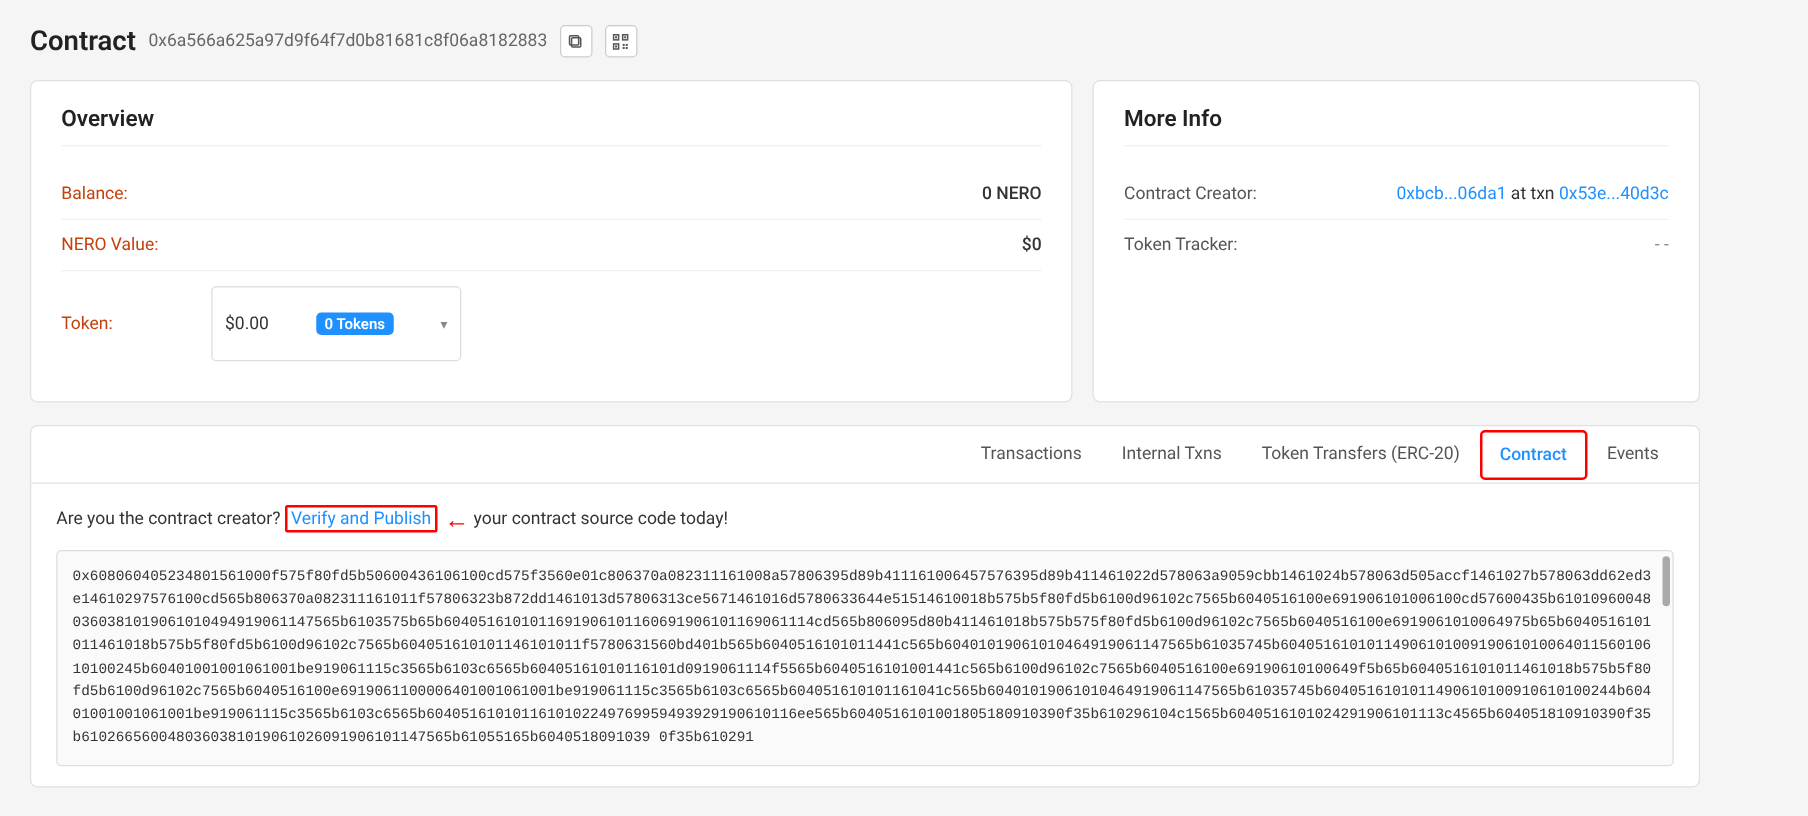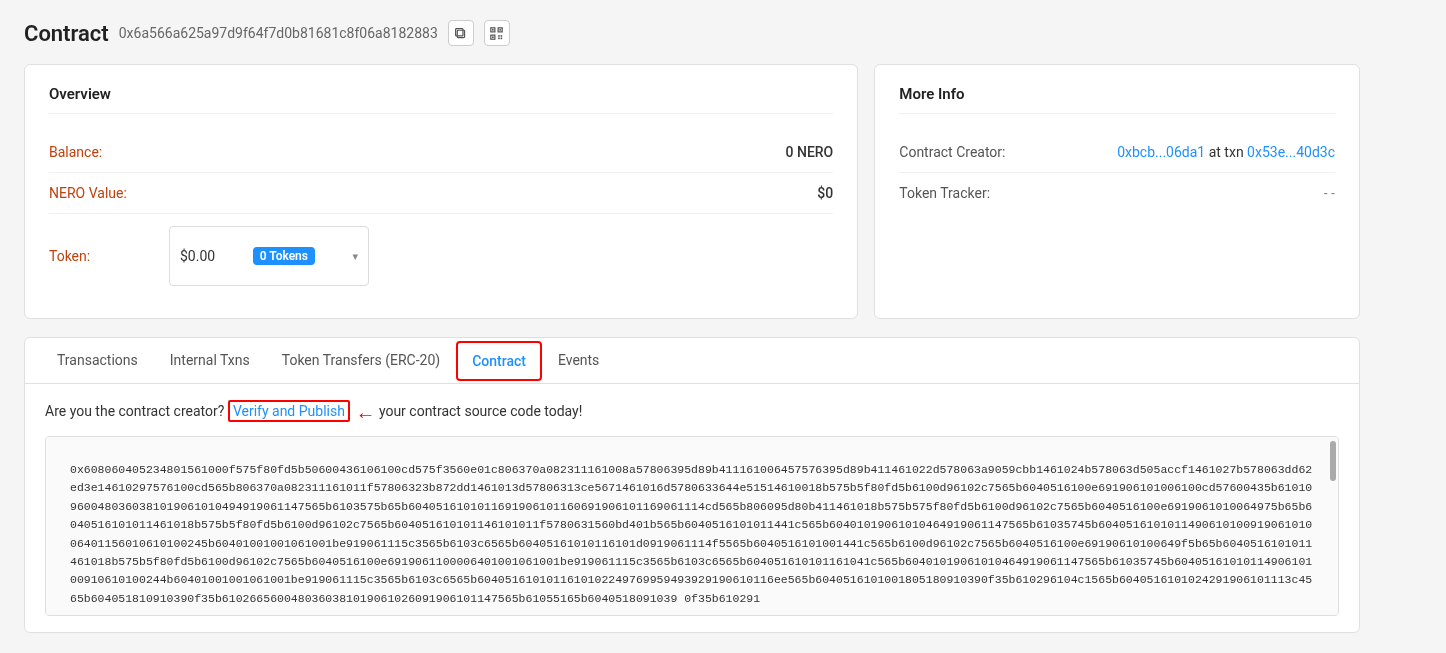--- a/index.html
+++ b/index.html
@@ -55,21 +55,21 @@
       border-radius: 6px;
       padding: 20px 24px;
     }
     .card-left {
       flex: 1.8;
     }
     .card-right {
       flex: 1;
     }
     .card-title {
-      font-size: 15px;
+      font-size: 18px;
       font-weight: 600;
       color: #222;
       margin-bottom: 18px;
       padding-bottom: 10px;
       border-bottom: 1px solid #f0f0f0;
     }
     .info-row {
       display: flex;
       align-items: center;
       padding: 12px 0;
@@ -141,20 +141,21 @@
     .tabs-section {
       background: #fff;
       border: 1px solid #e0e0e0;
       border-radius: 6px;
     }
     .tabs-header {
       display: flex;
       align-items: center;
       border-bottom: 1px solid #e0e0e0;
       padding: 0 16px;
+      justify-content: flex-end;
     }
     .tab-item {
       padding: 14px 16px;
       cursor: pointer;
       color: #555;
       font-size: 14px;
       border-bottom: 2px solid transparent;
       margin-bottom: -1px;
       white-space: nowrap;
     }
@@ -178,21 +179,21 @@
       text-decoration: none;
       cursor: pointer;
       border: 2px solid red;
       padding: 1px 3px;
       border-radius: 2px;
     }
     .bytecode-box {
       border: 1px solid #ddd;
       border-radius: 4px;
       background: #fafafa;
-      padding: 24px;
+      padding: 12px;
       font-family: 'Courier New', monospace;
       font-size: 11.5px;
       color: #333;
       line-height: 1.6;
       word-break: break-all;
       max-height: 180px;
       overflow-y: auto;
       position: relative;
     }
     .scrollbar-thumb {

